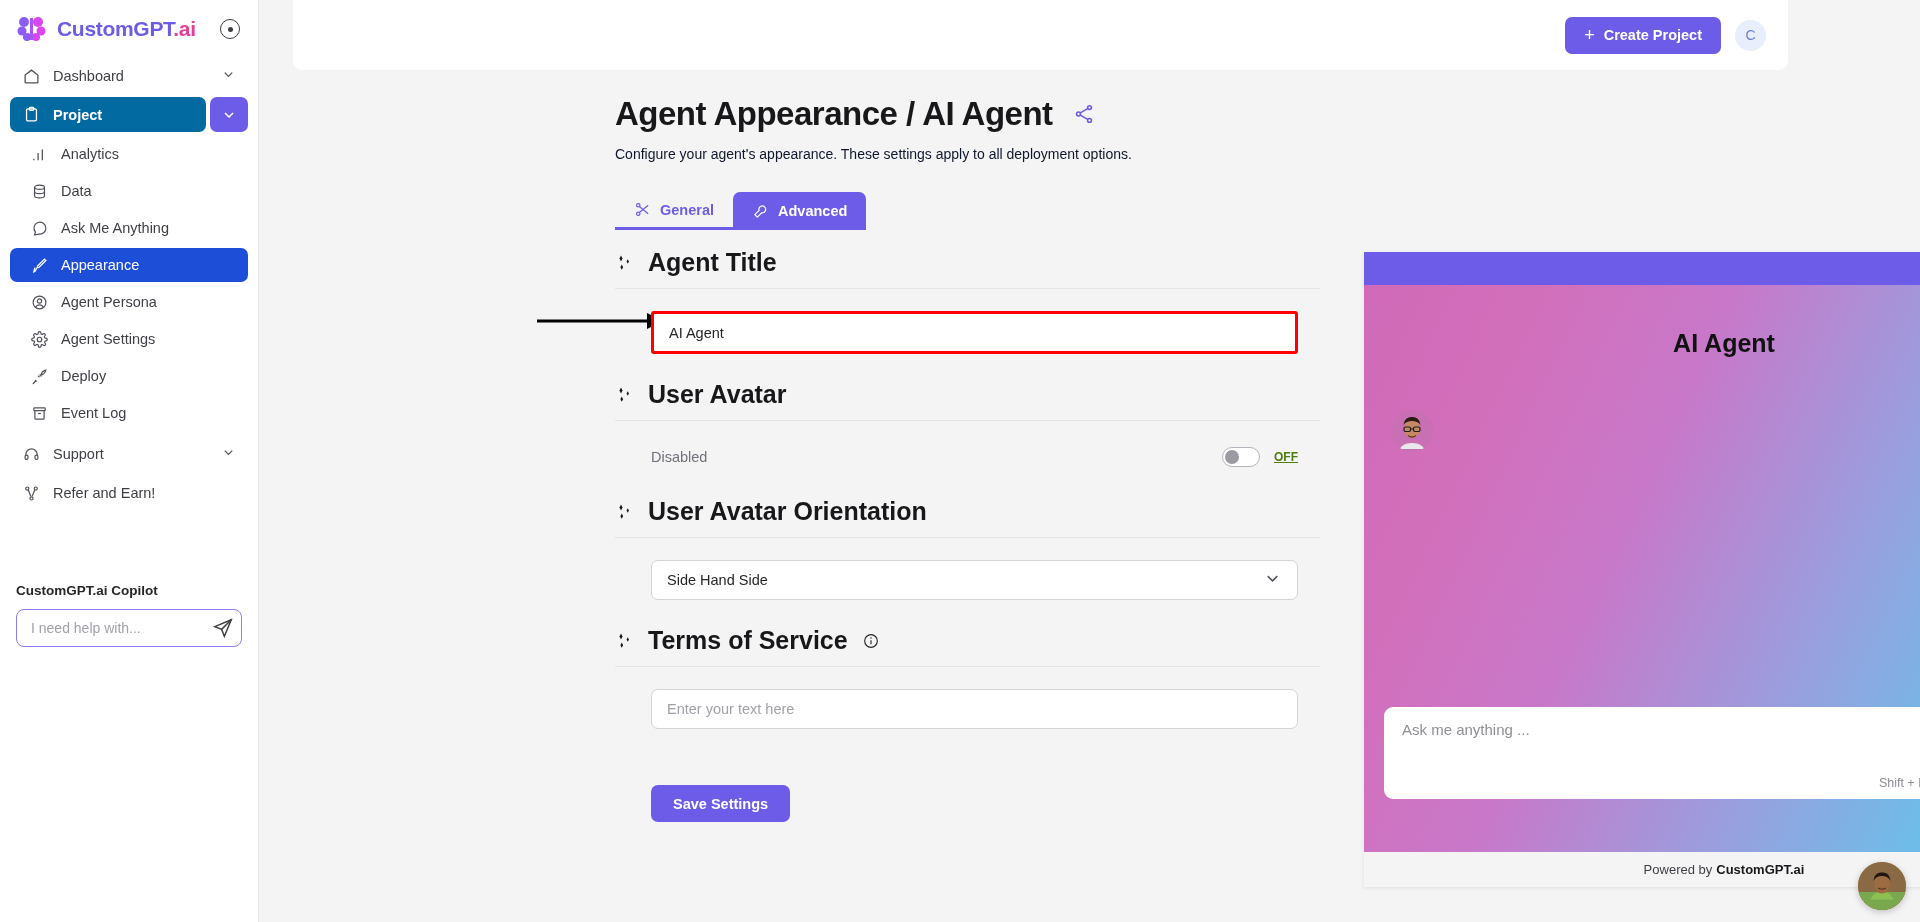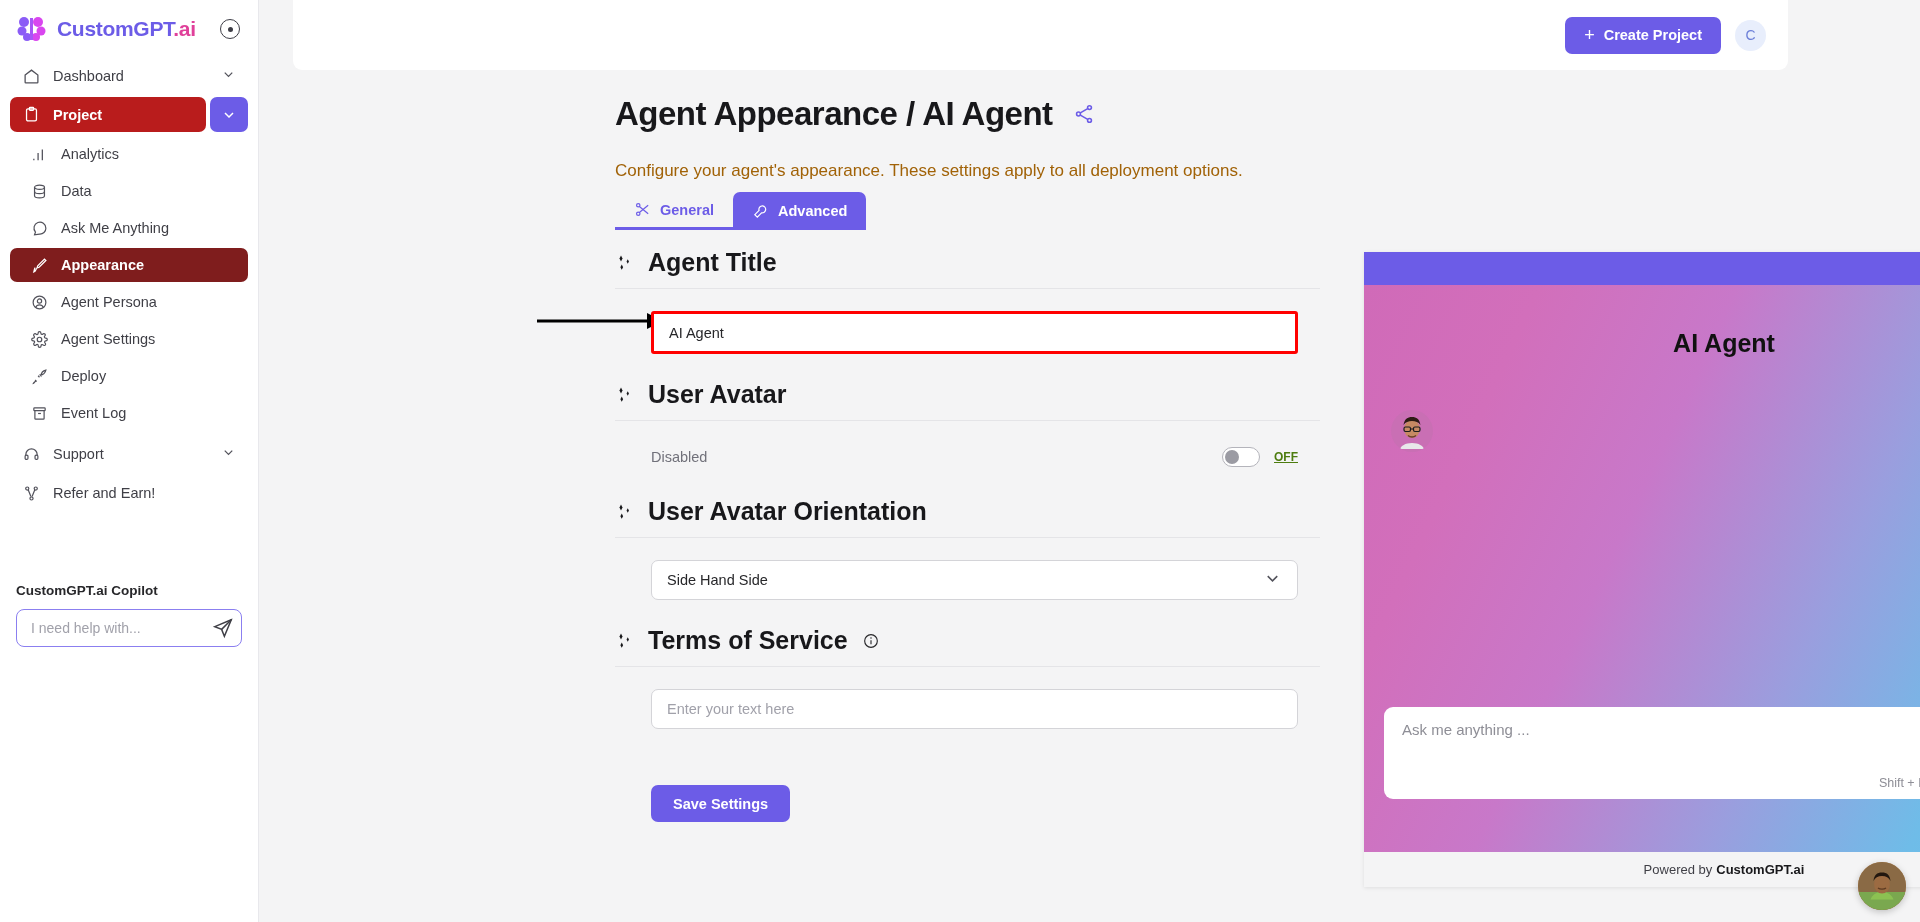--- a/index.html
+++ b/index.html
@@ -37,36 +37,36 @@
     padding: 0 12px; gap: 13px; font-size: 14.5px; color: #3f3f46;
     cursor: pointer; margin-bottom: 3px; position: relative;
   }
   .nav-row .label { white-space: nowrap; }
   .nav-row .chev { margin-left: auto; }
   .nav-icon { width: 18px; height: 18px; flex: 0 0 18px; display:flex; align-items:center; justify-content:center;}
   .nav-icon svg { width: 17px; height: 17px; display: block; }
 
   .project-wrap { display: flex; gap: 4px; padding: 0 10px; margin-bottom: 5px; }
   .project-main {
-    flex: 1; background: #b91c1c; color: #fff; border-radius: 7px;
+    flex: 1; background: #0369a1; color: #fff; border-radius: 7px;
     display: flex; align-items: center; height: 35px; padding: 0 12px;
     gap: 13px; font-size: 14.5px; font-weight: bold; cursor: pointer;
   }
   .project-caret {
     width: 38px; height: 35px; background: #6c5ce7; border-radius: 7px;
     display: flex; align-items: center; justify-content: center; cursor: pointer;
   }
 
   .sub-nav { padding: 0 10px 0 10px; margin-top: 4px; }
   .sub-row {
     display: flex; align-items: center; height: 34px; border-radius: 7px;
     padding: 0 12px 0 20px; gap: 13px; font-size: 14.5px; color: #3f3f46;
     cursor: pointer; margin-bottom: 3px;
   }
-  .sub-row.active { background: #7f1d1d; color: #fff; font-weight: bold; }
+  .sub-row.active { background: #1d4ed8; color: #fff; font-weight: normal; }
   .sub-row.active svg { stroke: #fff; }
 
   .copilot-block { position: absolute; left: 0; top: 583px; width: 100%; padding: 0 16px; }
   .copilot-title { font-size: 13.5px; font-weight: bold; color: #27272a; margin-bottom: 11px; }
   .copilot-input {
     height: 38px; border: 1.5px solid #8b7ff0; border-radius: 8px;
     display: flex; align-items: center; padding: 0 10px 0 14px; background: #fff;
   }
   .copilot-input input {
     border: none; outline: none; flex: 1; font-size: 14px; color: #3f3f46;
@@ -93,21 +93,21 @@
   .avatar-circle {
     width: 31px; height: 31px; border-radius: 50%; background: #e8eefc;
     display: flex; align-items: center; justify-content: center;
     font-size: 14px; color: #6c7fd8; cursor: pointer;
   }
 
   .page-head { position: absolute; left: 356px; top: 95px; }
   .page-title-row { display: flex; align-items: center; gap: 20px; }
   .page-title { font-size: 33px; font-weight: bold; color: #18181b; letter-spacing: -0.5px; }
   .share-icon { width: 22px; height: 22px; cursor: pointer; }
-  .page-sub { font-size: 17px; color: #a16207; margin-top: 28px; }
+  .page-sub { font-size: 14px; color: #0f172a; margin-top: 13px; }
 
   .tabs { position: absolute; left: 356px; top: 192px; display: flex; }
   .tab {
     display: flex; align-items: center; gap: 9px; height: 38px;
     padding: 0 19px; font-size: 14.5px; cursor: pointer; font-weight: bold;
   }
   .tab.inactive { color: #6c5ce7; border-bottom: 3px solid #6c5ce7; font-weight: bold; }
   .tab.active { background: #6c5ce7; color: #fff; border-radius: 7px 7px 0 0; }
 
   .form-col { position: absolute; left: 356px; top: 248px; width: 705px; }

